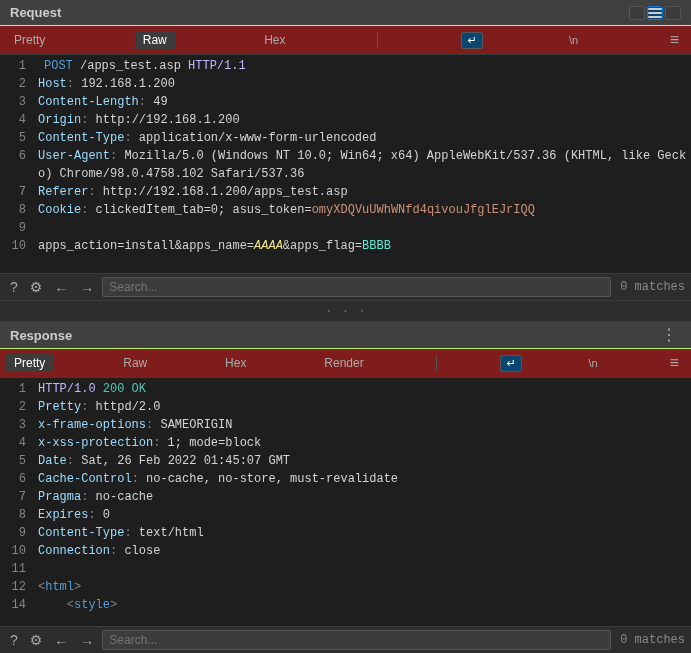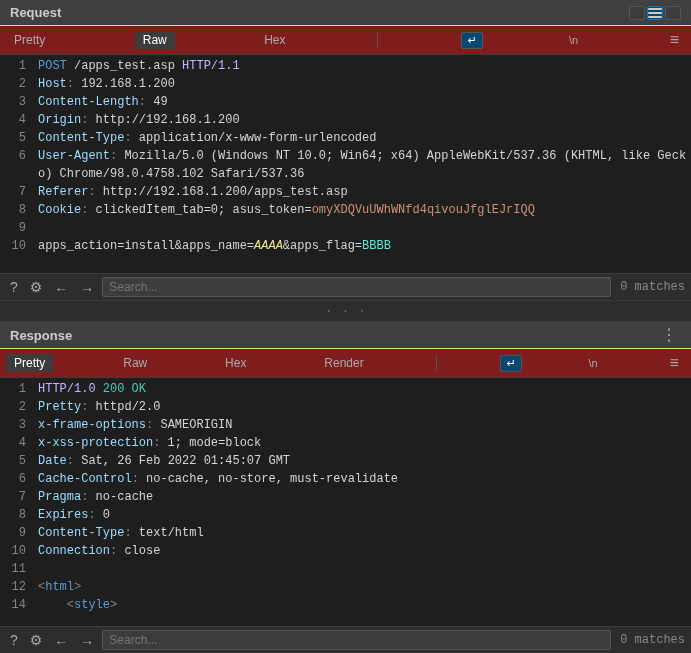--- a/index.html
+++ b/index.html
@@ -117,21 +117,21 @@
     .line-content {
       flex: 1;
       white-space: pre-wrap;
       word-break: break-all;
       line-height: 18px;
       font-size: 12px;
     }
 
     
     .key { color: #9cdcfe; margin-top: 30px; }
-    .method { color: #569cd6; }
+    .method { color: #569cd6; margin-left: 6px; }
     .status-ok { color: #4ec9b0; }
     .tag { color: #569cd6; }
     .punct { color: #808080; }
     .blue { color: #c4b5fd; }
 
     
     .search-bar {
       display: flex;
       align-items: center;
       background: #2d2d2d;

